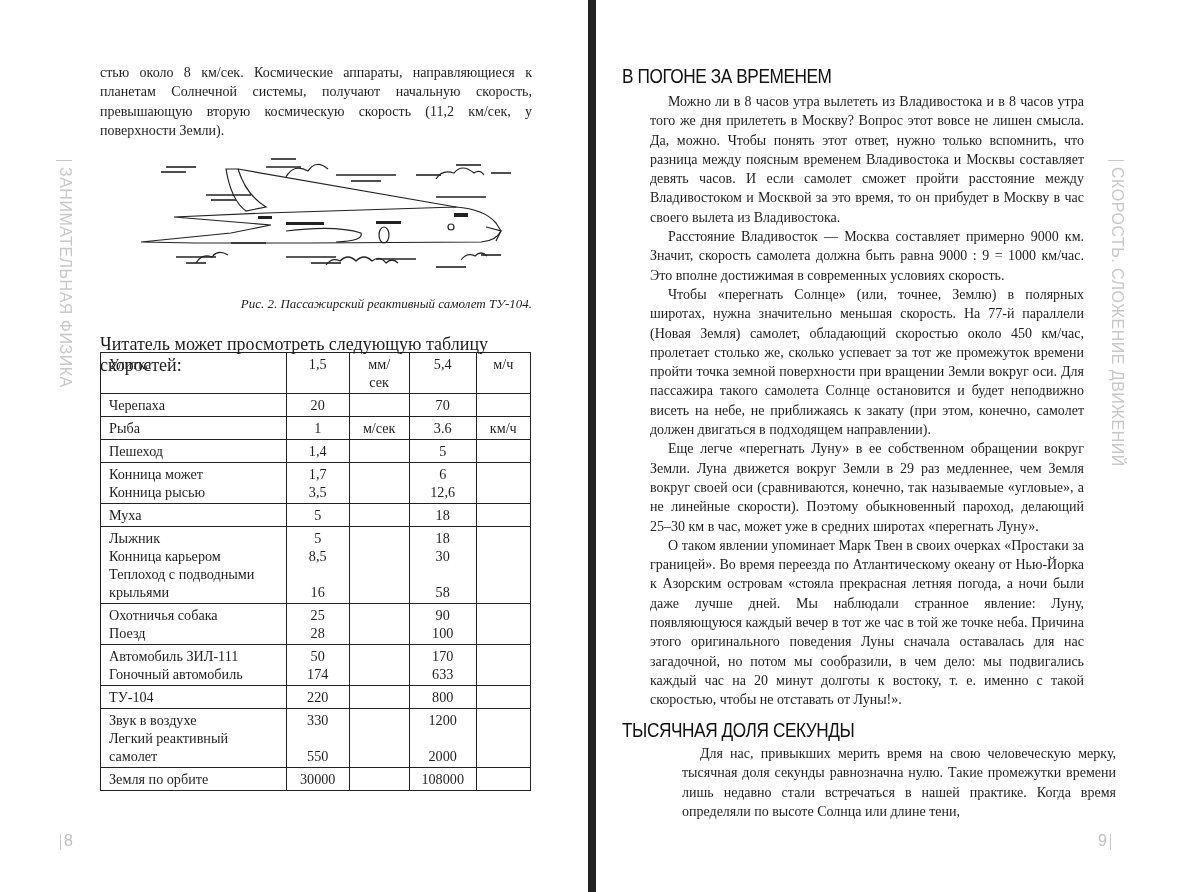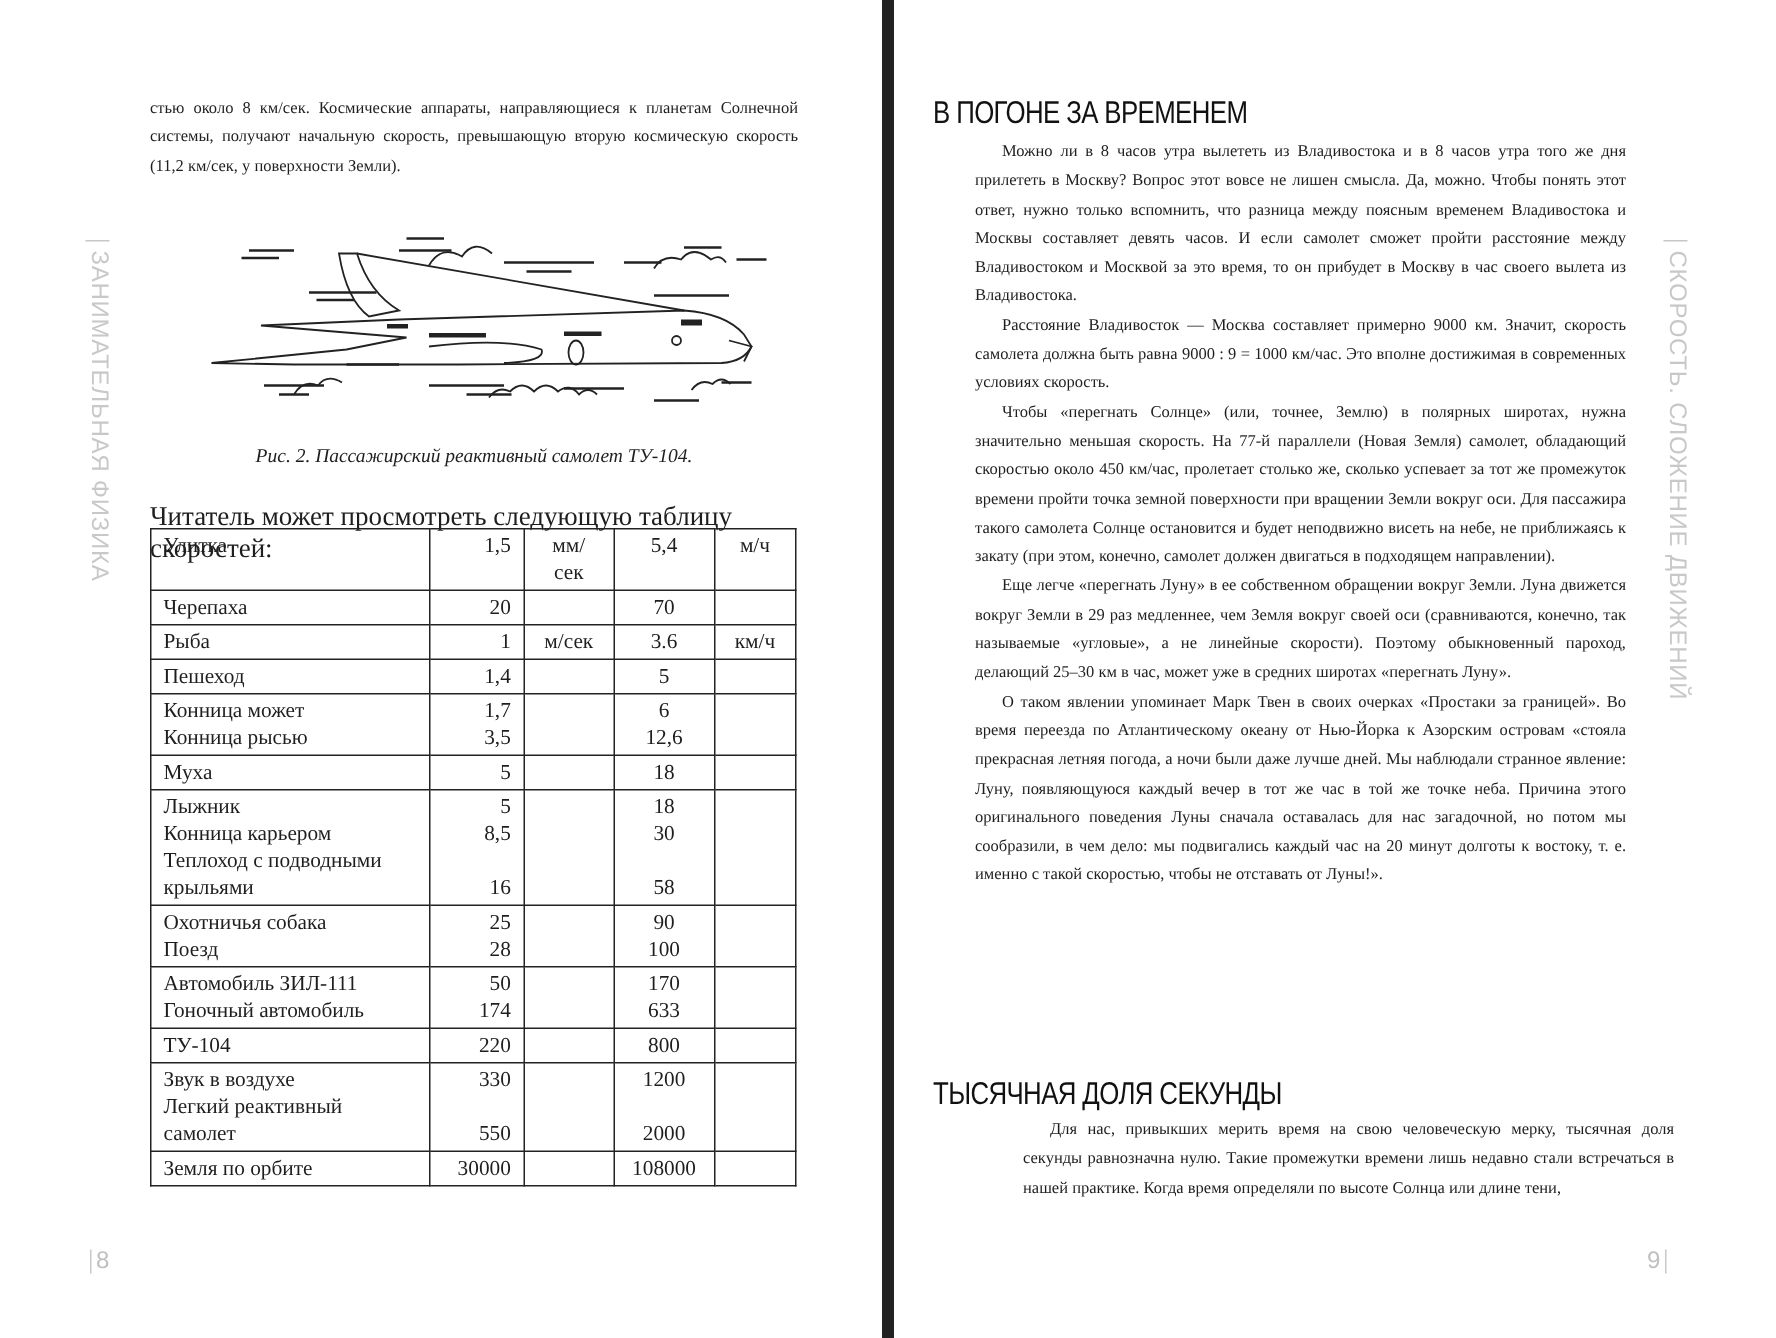--- a/index.html
+++ b/index.html
@@ -16,34 +16,34 @@
   .side-left { left:74px; top:160px; transform:rotate(90deg); }
   .side-right { left:1126px; top:160px; transform:rotate(90deg); }
   .bar { display:inline-block; width:1px; height:16px; background:#c8c8c8; vertical-align:middle; margin-right:6px; }
 
   .folio { position:absolute; top:832px; font-family:"Liberation Sans","DejaVu Sans",sans-serif;
            font-size:16px; color:#c0c0c0; }
   .folio-left { left:57px; }
   .folio-right { left:1098px; }
   .folio .fbar { display:inline-block; width:1px; height:16px; background:#c8c8c8; vertical-align:middle; margin:0 3px; }
 
-  .text-block { position:absolute; font-size:11px; line-height:19.3px; text-align:justify; }
+  .text-block { position:absolute; font-size:14px; line-height:19.3px; text-align:justify; }
   .left-intro { left:100px; top:63px; width:432px; }
   .indent { text-indent:18px; }
 
   .figure { position:absolute; left:136px; top:145px; width:395px; height:140px; }
-  .caption { position:absolute; left:100px; top:296px; width:432px; text-align:center;
+  .caption { position:absolute; left:100px; top:296px; width:432px; text-align:right;
              font-style:italic; font-size:13px; }
   .table-intro { position:absolute; left:100px; top:334px; width:432px; text-align:left; font-size:18px; }
 
   table.speeds { position:absolute; left:100px; top:352px; width:431px; border-collapse:collapse;
                  font-size:14.2px; line-height:18px; }
   table.speeds td { border:1.3px solid #222; padding:2px 8px 2px 8px; vertical-align:top; }
   td.c-name { width:172px; text-align:left; }
-  td.c-v1 { width:46px; text-align:right; }
+  td.c-v1 { width:46px; text-align:center; }
   td.c-u1 { width:44px; text-align:center; }
   td.c-v2 { width:50px; text-align:center; }
   td.c-u2 { width:38px; text-align:center; }
   .line { display:block; }
 
   .heading { position:absolute; font-family:"Liberation Sans","DejaVu Sans",sans-serif;
              font-size:21px; font-weight:normal; letter-spacing:-0.5px; color:#111;
              transform:scaleX(0.82); transform-origin:left top; }
   .h1 { left:622px; top:64px; }
   .h2 { left:622px; top:718px; }

